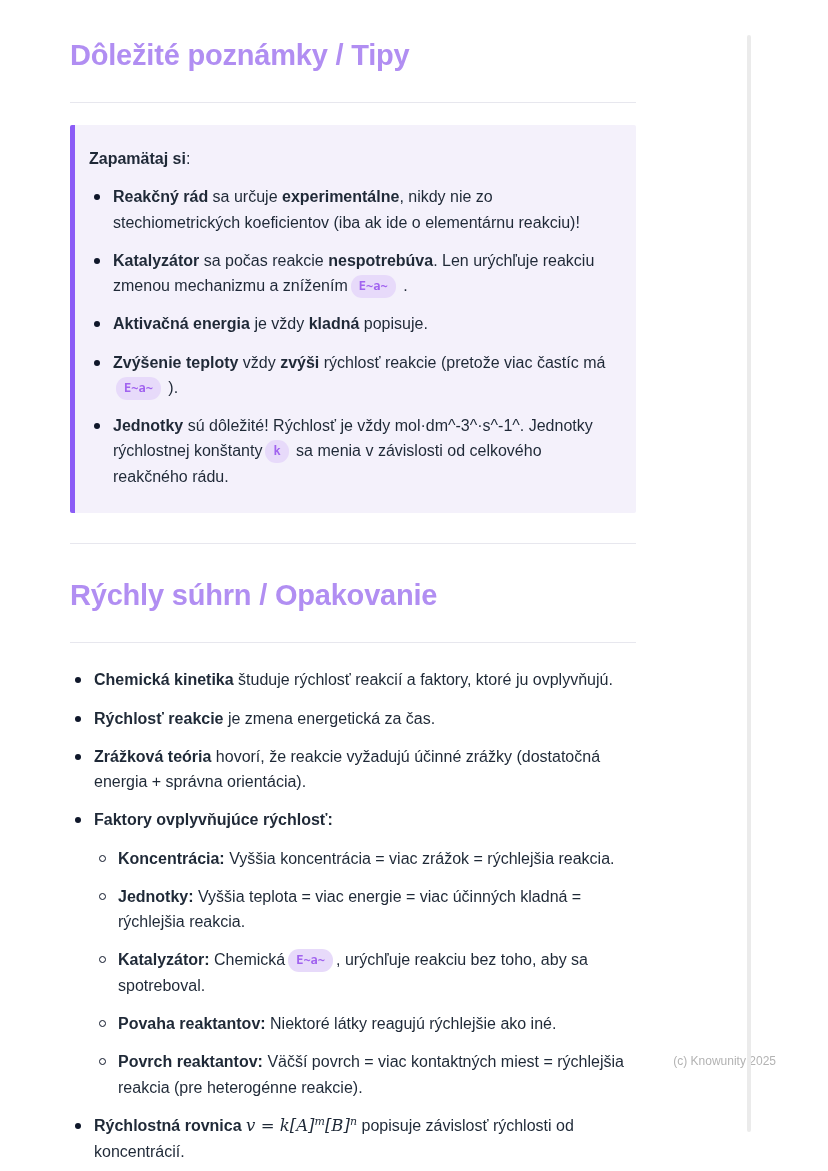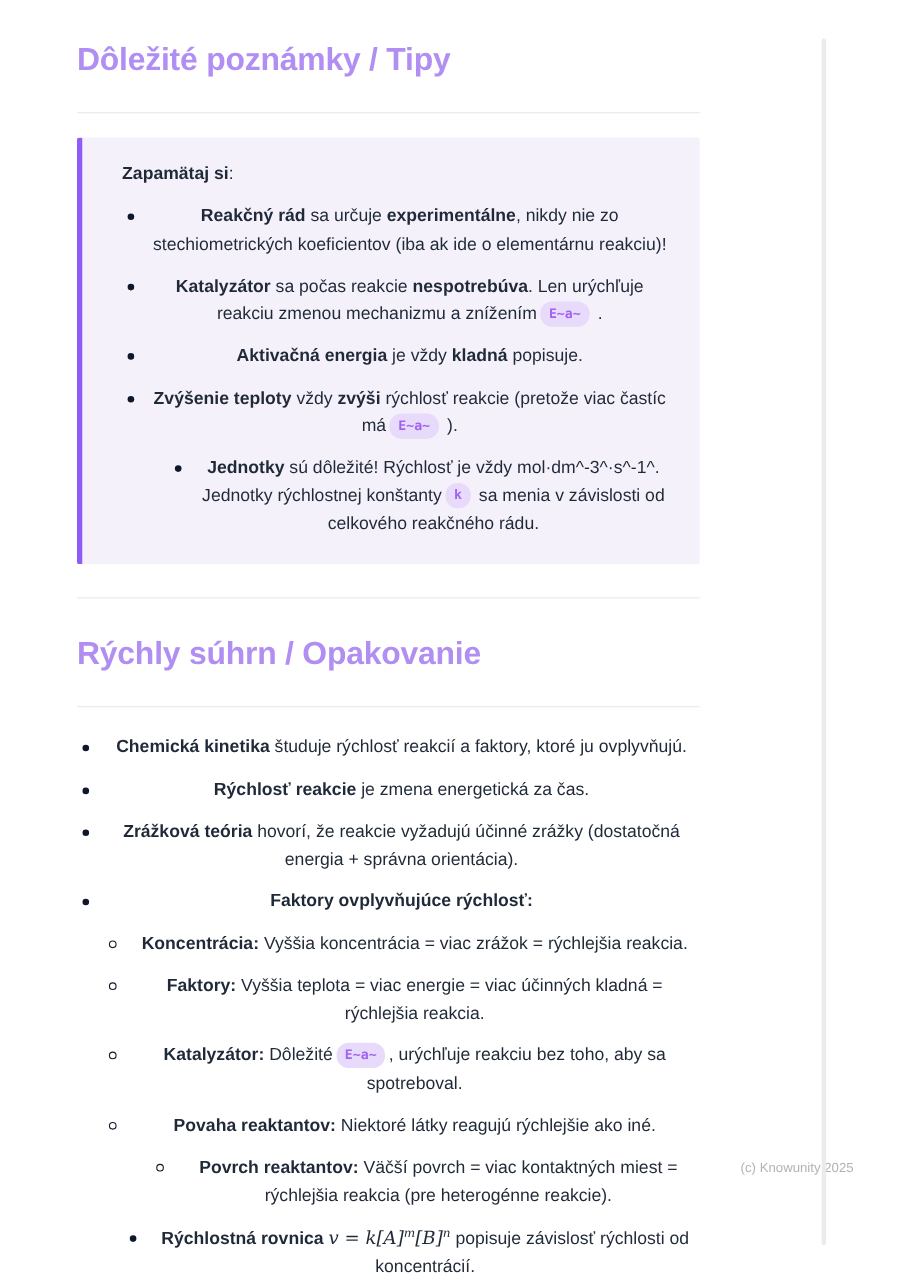--- a/index.html
+++ b/index.html
@@ -24,26 +24,26 @@
   .section-title{
     color:var(--heading);font-weight:700;font-size:29px;line-height:1.15;
     margin:0;padding-bottom:30px;border-bottom:1px solid var(--divider);
     letter-spacing:-0.2px;
   }
   h1.section-title{margin-top:39px;}
   h2.section-title{margin-top:35px;}
   .callout{
     margin-top:22px;background:var(--callout-bg);
     border-left:5px solid var(--callout-border);
-    border-radius:2px;padding:22px 26px 24px 36px;
+    border-radius:2px;padding:22px 26px 24px 14px;
   }
   .callout-heading{margin:0 0 13px 0;font-size:16px;line-height:1.5;}
   .bullets{list-style:none;margin:0;padding:0;font-size:16px;}
-  .bullets>li{position:relative;padding-left:24px;margin-bottom:13px;line-height:1.58;text-align:center;}
-  .bullets>li:last-child{margin-bottom:0;margin-left:43px;}
+  .bullets>li{position:relative;padding-left:24px;margin-bottom:13px;line-height:1.58;}
+  .bullets>li:last-child{margin-bottom:0;}
   .bullets>li::before{
     content:"";position:absolute;left:5px;top:10px;width:6px;height:6px;
     border-radius:50%;background:#0f172a;
   }
   .sublist{margin-top:13px;}
   .sublist>li{padding-left:24px;}
   .sublist>li::before{background:transparent;border:1.5px solid #0f172a;width:5px;height:5px;top:9px;}
   .toplist{margin-top:24px;}
   .b{font-weight:700;}
   .chip{
@@ -82,22 +82,22 @@
     <hr class="divider">
 
     <section>
       <h2 class="section-title">Rýchly súhrn / Opakovanie</h2>
       <ul class="bullets toplist">
           <li><span class="b">Chemická kinetika</span><span> študuje rýchlosť reakcií a faktory, ktoré ju ovplyvňujú.</span></li>
           <li><span class="b">Rýchlosť reakcie</span><span> je zmena energetická za čas.</span></li>
           <li><span class="b">Zrážková teória</span><span> hovorí, že reakcie vyžadujú účinné zrážky (dostatočná energia + správna orientácia).</span></li>
           <li><span class="b">Faktory ovplyvňujúce rýchlosť:</span><ul class="bullets sublist">
               <li><span class="b">Koncentrácia:</span><span> Vyššia koncentrácia = viac zrážok = rýchlejšia reakcia.</span></li>
-              <li><span class="b">Faktory:</span><span> Vyššia teplota = viac energie = viac účinných kladná = rýchlejšia reakcia.</span></li>
-              <li><span class="b">Katalyzátor:</span><span> Dôležité</span><span class="chip">E~a~</span><span>, urýchľuje reakciu bez toho, aby sa spotreboval.</span></li>
+              <li><span class="b">Jednotky:</span><span> Vyššia teplota = viac energie = viac účinných kladná = rýchlejšia reakcia.</span></li>
+              <li><span class="b">Katalyzátor:</span><span> Chemická</span><span class="chip">E~a~</span><span>, urýchľuje reakciu bez toho, aby sa spotreboval.</span></li>
               <li><span class="b">Povaha reaktantov:</span><span> Niektoré látky reagujú rýchlejšie ako iné.</span></li>
               <li><span class="b">Povrch reaktantov:</span><span> Väčší povrch = viac kontaktných miest = rýchlejšia reakcia (pre heterogénne reakcie).</span></li>
             </ul></li>
           <li><span class="b">Rýchlostná rovnica</span><span> </span><span class="math">v = k[A]</span><span class="math"><sup>m</sup></span><span class="math">[B]</span><span class="math"><sup>n</sup></span><span> popisuje závislosť rýchlosti od koncentrácií.</span></li>
         </ul>
     </section>
 
   </main>
 
   <div class="watermark">(c) Knowunity 2025</div>

